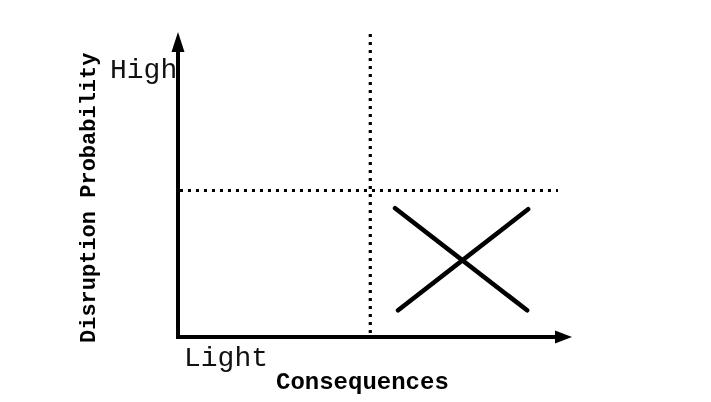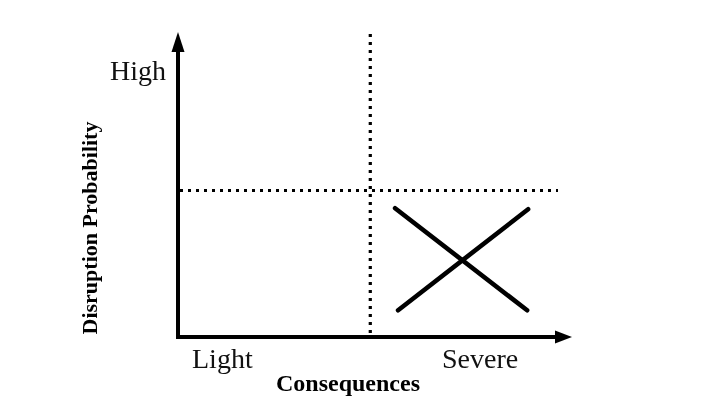--- a/index.html
+++ b/index.html
@@ -1,29 +1,29 @@
 <!DOCTYPE html>
 <html><head>
 <meta charset="utf-8">
 <style>
   html, body { margin: 0; padding: 0; background: #fff; }
   .canvas {
     position: relative;
     width: 711px;
     height: 402px;
     overflow: hidden;
-    font-family: Liberation Serif, serif;
+    font-family: Liberation Mono, monospace;
   }
   .plot-svg { position: absolute; left: 0; top: 0; }
   .lbl { position: absolute; white-space: nowrap; line-height: 1.1; }
   .tick { font-size: 28px; font-weight: 400; color: #111; }
   .axis-title { font-weight: 700; color: #000; }
   .lbl-high   { left: 110px; top: 56px; }
   .lbl-low    { left: 116px; top: 289px; }
-  .lbl-light  { left: 192px; top: 344px; }
+  .lbl-light  { left: 184px; top: 344px; }
   .lbl-severe { left: 442px; top: 344px; }
   .x-title    { left: 276px; top: 370px; font-size: 24px; }
   .y-title {
     left: 78px; top: 343px;
     width: 230px;
     font-size: 22px;
     text-align: center;
     transform: rotate(-90deg);
     transform-origin: 0 0;
   }
@@ -42,17 +42,16 @@
 
     <line id="v-divider" x1="370.28" y1="34" x2="370.28" y2="339" stroke="#000" stroke-width="3.2" stroke-dasharray="3 5"></line>
     <line id="h-divider" x1="180" y1="190.49" x2="558" y2="190.49" stroke="#000" stroke-width="3.2" stroke-dasharray="3 5"></line>
 
     <line id="marker-a" x1="395.1" y1="208.26" x2="527.1" y2="310.26" stroke="#000" stroke-width="4.6" stroke-linecap="round"></line>
     <line id="marker-b" x1="398.1" y1="310.26" x2="528.1" y2="209.26" stroke="#000" stroke-width="4.6" stroke-linecap="round"></line>
   </svg>
 
   <div class="lbl tick lbl-high">High</div>
   <div class="lbl tick lbl-light">Light</div>
-  <div class="lbl tick lbl-severe">Severe</div>
   <div class="lbl axis-title x-title">Consequences</div>
   <div class="lbl axis-title y-title">Disruption Probability</div>
 
 </div>
 
 </body></html>

